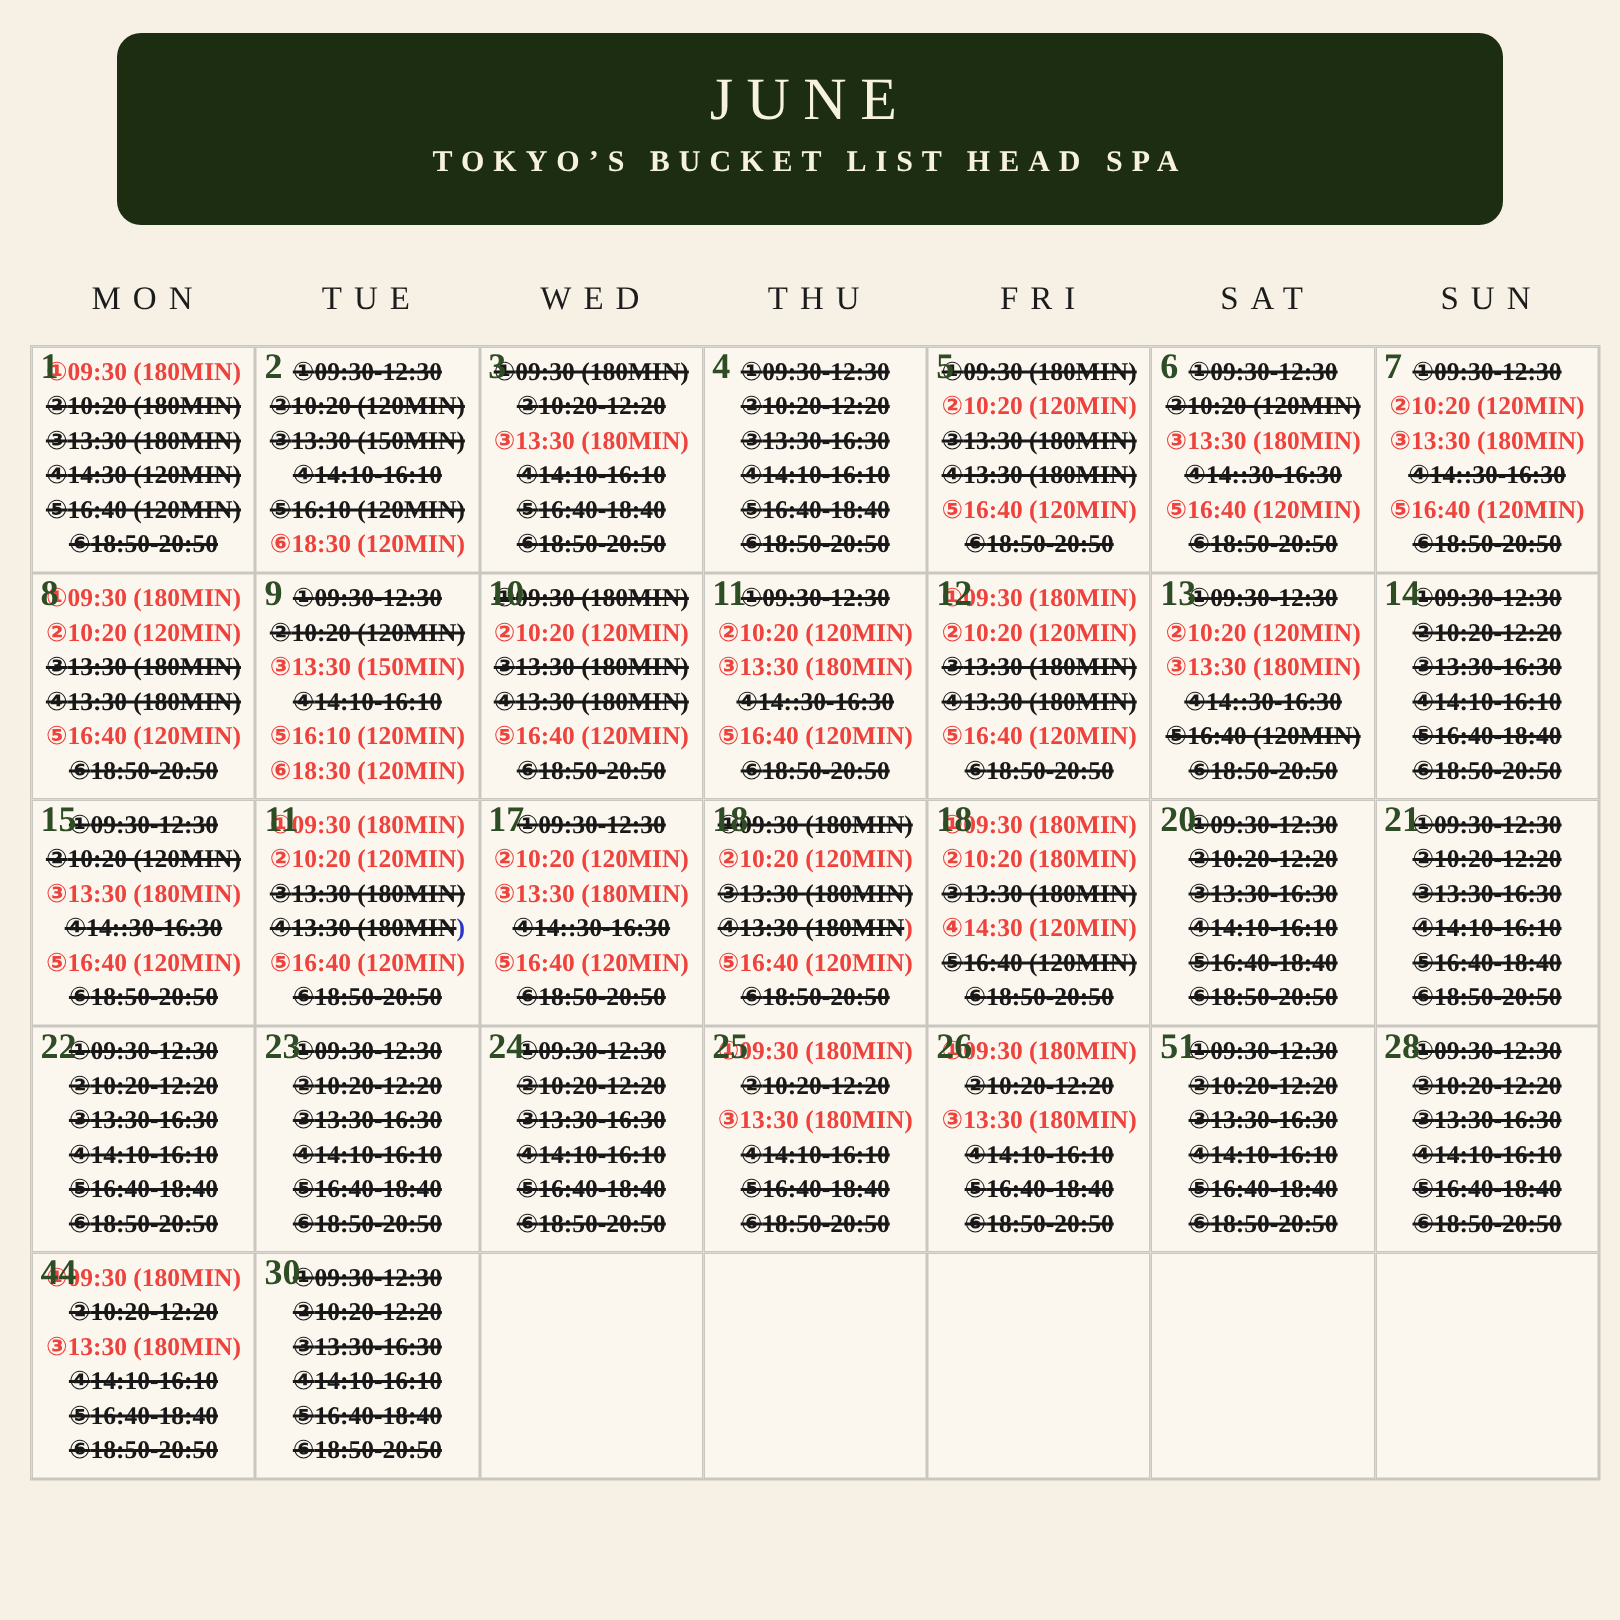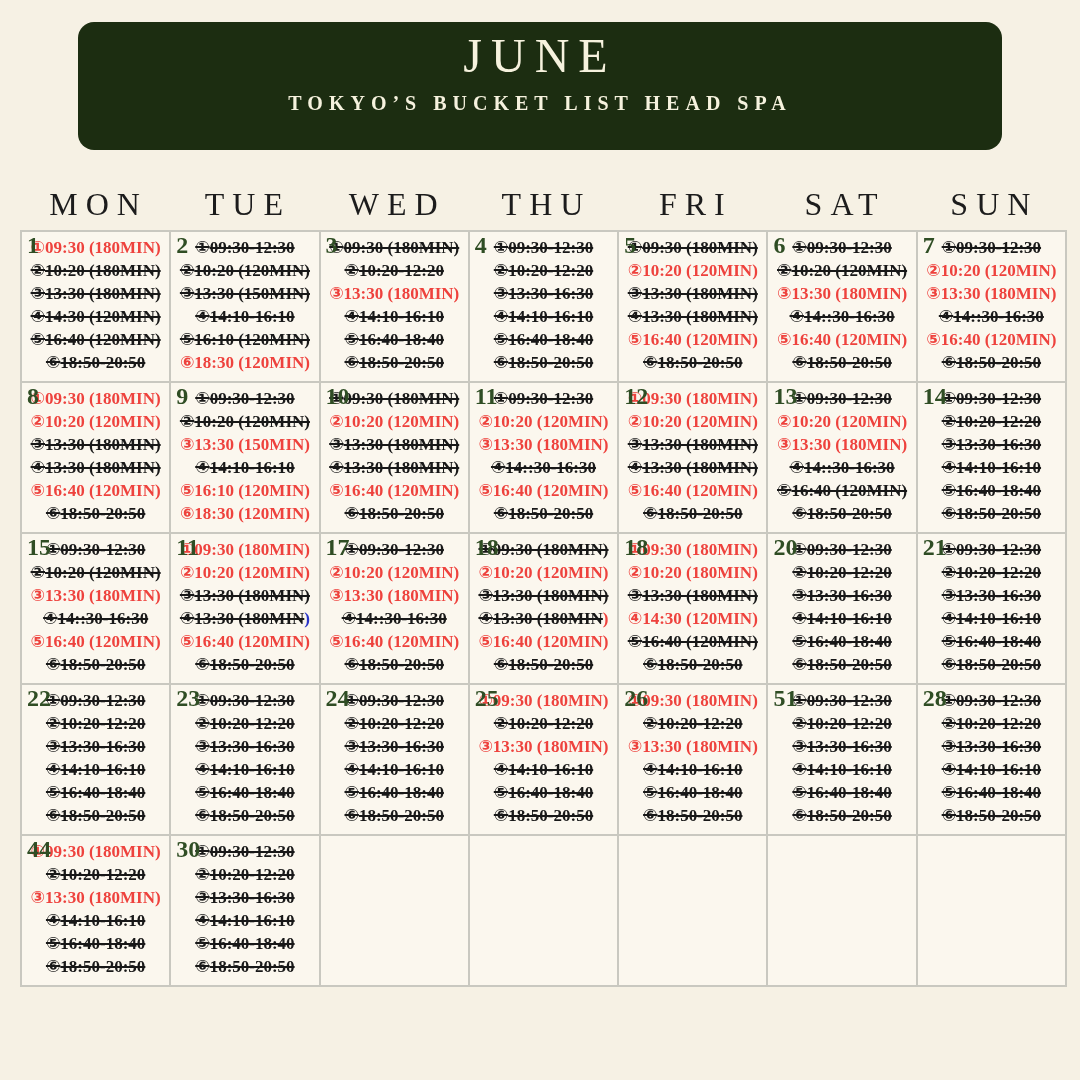--- a/index.html
+++ b/index.html
@@ -8,32 +8,32 @@
     width:1080px;height:1080px;position:relative;overflow:hidden;
     background:var(--pagebg,#f6f1e4);
     font-family:"Liberation Serif", serif;
   }
   .header{
     position:absolute;left:78px;top:22px;width:924px;height:128px;
     background:var(--headerbg,#1c2d11);border-radius:16px;
     color:var(--headertext,#f6f2de);text-align:center;
   }
   .header .title{
-    margin:0;padding-top:8px;font-size:48px;font-weight:400;
+    margin:0;padding-top:22px;font-size:40px;font-weight:400;
     letter-spacing:9px;line-height:1.1;
   }
   .header .subtitle{
     margin:0;padding-top:9px;font-size:20px;font-weight:bold;letter-spacing:6px;
   }
   .weekdays{
     position:absolute;left:20px;top:186px;width:1045px;
     display:grid;grid-template-columns:repeat(7,1fr);
   }
   .weekday{
-    text-align:center;font-size:32px;letter-spacing:8px;color:#1c1c1c;
+    text-align:center;font-size:22px;letter-spacing:8px;color:#1c1c1c;
     padding-left:8px; 
   }
   .grid{
     position:absolute;left:20px;top:230px;width:1045px;
     display:grid;grid-template-columns:repeat(7,1fr);grid-auto-rows:151px;
     border:1px solid var(--cellborder,#c9c8c0);
   }
   .cell{
     background:var(--cellbg,#fbf7ee);
     border:1px solid var(--cellborder,#c9c8c0);

